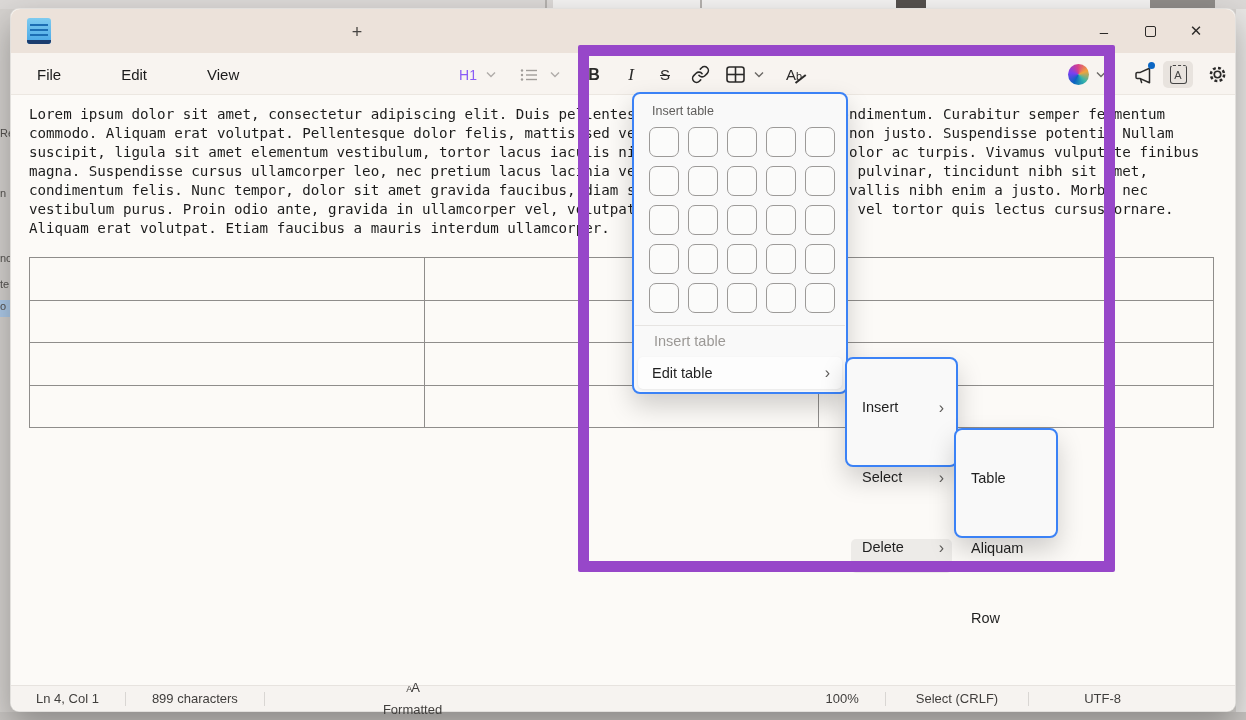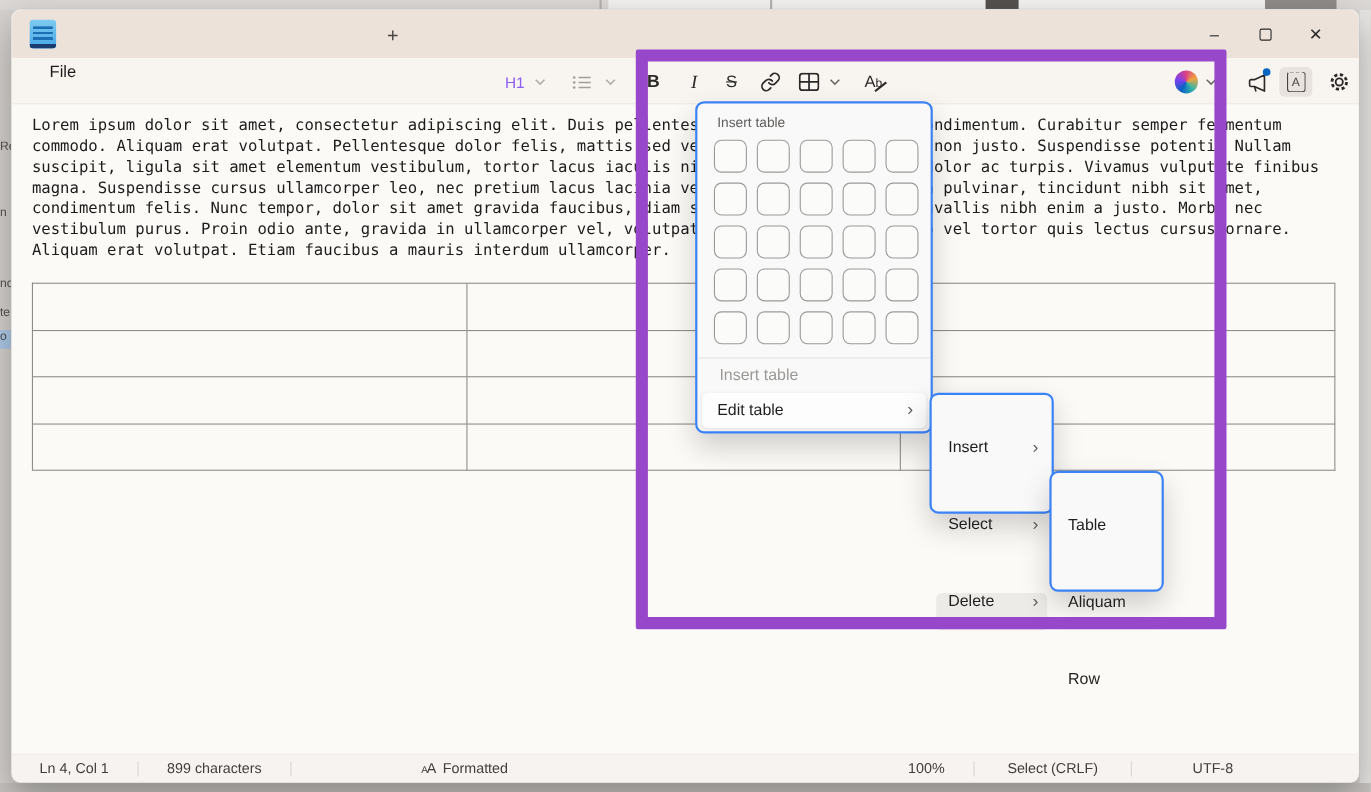--- a/index.html
+++ b/index.html
@@ -36,21 +36,21 @@
   .tab-dot { font-size:9px; color:#8a8784; margin-left:8px; }
   .newtab { position:absolute; left:333px; top:11px; width:26px; height:24px; border:none; background:transparent;
             font-size:18px; color:#474543; line-height:22px; text-align:center; }
   .win-controls { position:absolute; right:0; top:0; height:44px; display:flex; align-items:center; padding-right:16px; }
   .win-btn { width:46px; height:40px; display:flex; align-items:center; justify-content:center;
              font-size:15px; color:#2c2a28; }
   .win-btn .sq { width:11px; height:11px; border:1.4px solid #2c2a28; border-radius:2px; display:block; }
 
   
   .menubar { position:relative; height:42px; background:#f8f4f0; border-bottom:1px solid #ece7e1; }
-  .menubar-items { position:absolute; left:16px; top:0; height:42px; display:flex; align-items:flex-end; gap:40px;flex-direction:column; }
+  .menubar-items { position:absolute; left:16px; top:0; height:42px; display:flex; align-items:center; gap:40px; }
   .menu-item { font-size:15px; color:#1b1b1b; padding:4px 10px; border-radius:5px; }
   .tbtn { position:absolute; top:8px; height:27px; display:flex; align-items:center; justify-content:center;
           color:#2b2a29; border-radius:5px; }
   .tbtn.disabled { color:#8b5cf6; }
   .glyph-b { font-weight:700; font-size:16px; }
   .glyph-i { font-family:"Liberation Serif", serif; font-style:italic; font-size:17px; }
   .glyph-s { font-size:15px; text-decoration:line-through; }
   .clearfmt { position:relative; font-size:15px; }
   .clearfmt .small-b { font-size:11px; }
   .clearfmt::after { content:""; position:absolute; left:8px; top:12px; width:13px; height:1.6px;
@@ -71,21 +71,21 @@
                display:grid; grid-template-columns:1fr 1fr 1fr; grid-template-rows:repeat(4,1fr);
                border-top:1px solid #8f8d8b; border-left:1px solid #8f8d8b; }
   .doc-td { border-right:1px solid #8f8d8b; border-bottom:1px solid #8f8d8b; }
 
   
   .statusbar { position:absolute; left:0; bottom:0; width:100%; height:26px; background:#f6f3f0;
                border-top:1px solid #e7e3df; border-radius:0 0 9px 9px; display:flex; align-items:center;
                font-size:13px; color:#403e3c; }
   .sb-div { width:1px; height:14px; background:#d9d6d3; }
   .sb-item { padding:0 26px; white-space:nowrap; }
-  .sb-fmt { display:flex; align-items:center; gap:7px; margin-left:118px; }
+  .sb-fmt { display:flex; align-items:center; gap:7px; margin-left:118px;flex-direction:column; }
   .fmt-icon { letter-spacing:-1px; }
   .fmt-icon .a1 { font-size:9px; } .fmt-icon .a2 { font-size:13px; }
   .sb-right { margin-left:auto; display:flex; align-items:center; margin-right:88px; }
 
   
   .panel { position:absolute; background:#f9f9f9; border:2px solid #3b82f6; border-radius:8px;
            box-shadow:0 12px 26px rgba(0,0,0,.18); z-index:50; }
   .itm-panel { left:632px; top:92px; width:216px; height:302px; }
   .itm-header { position:absolute; left:18px; top:10px; font-size:12.5px; color:#5f5d5b; }
   .size-grid { position:absolute; left:15px; top:33px; display:grid;

